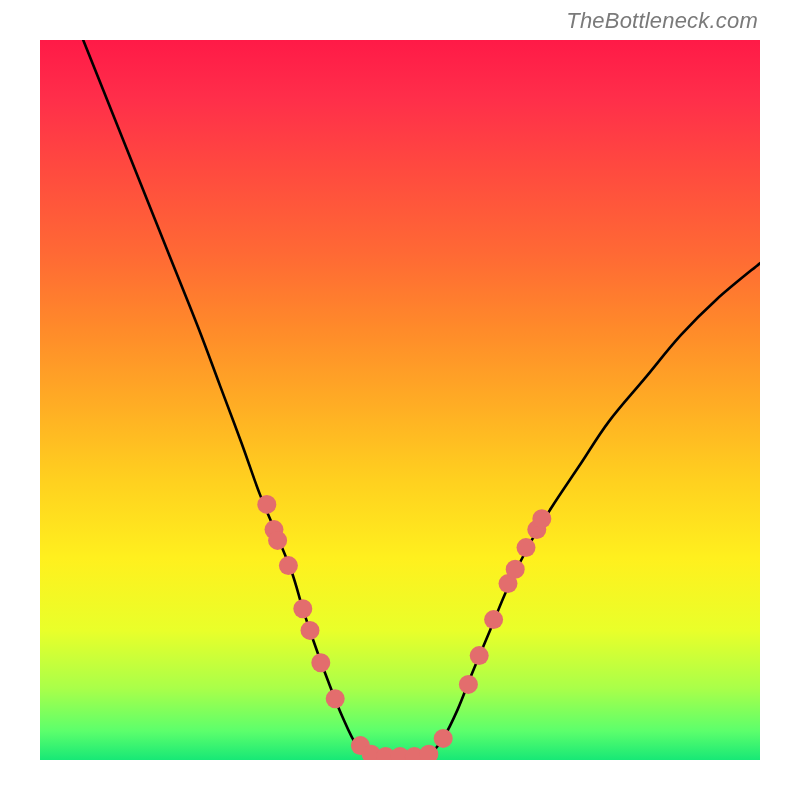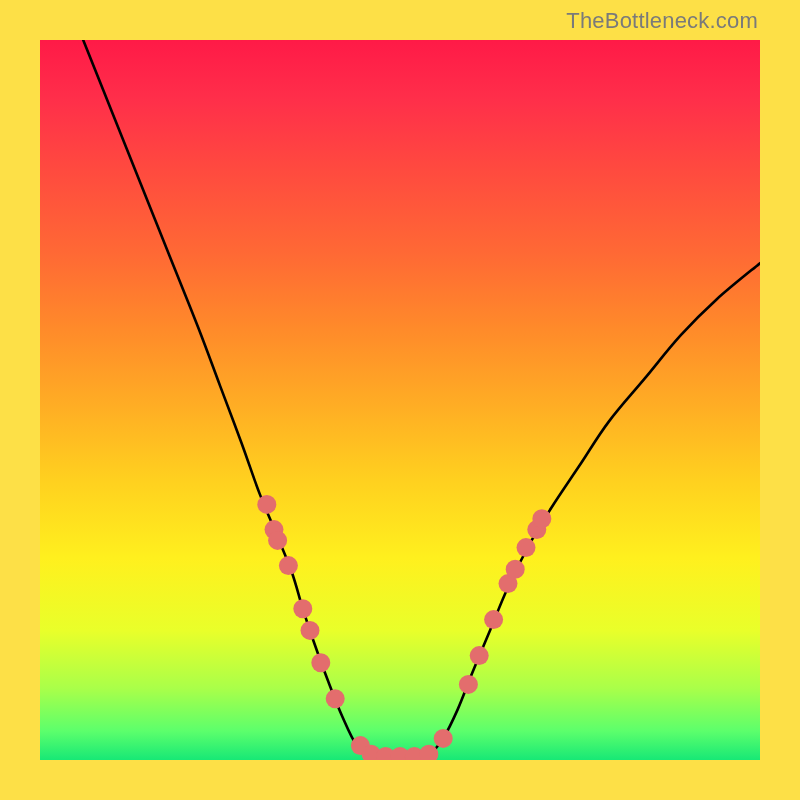--- a/index.html
+++ b/index.html
@@ -8,21 +8,22 @@
     width: 800px;
     height: 800px;
     background: #000;
     overflow: hidden;
     font-family: Arial, Helvetica, sans-serif;
   }
   .frame {
     position: relative;
     width: 800px;
     height: 800px;
-    background: #fde047;
+    background: #ffffff;
+    font-style: italic;
   }
   .plot-area {
     position: absolute;
     left: 40px;
     top: 40px;
     width: 720px;
     height: 720px;
     
     background: linear-gradient(to bottom,
       #ff1a47 0%,

